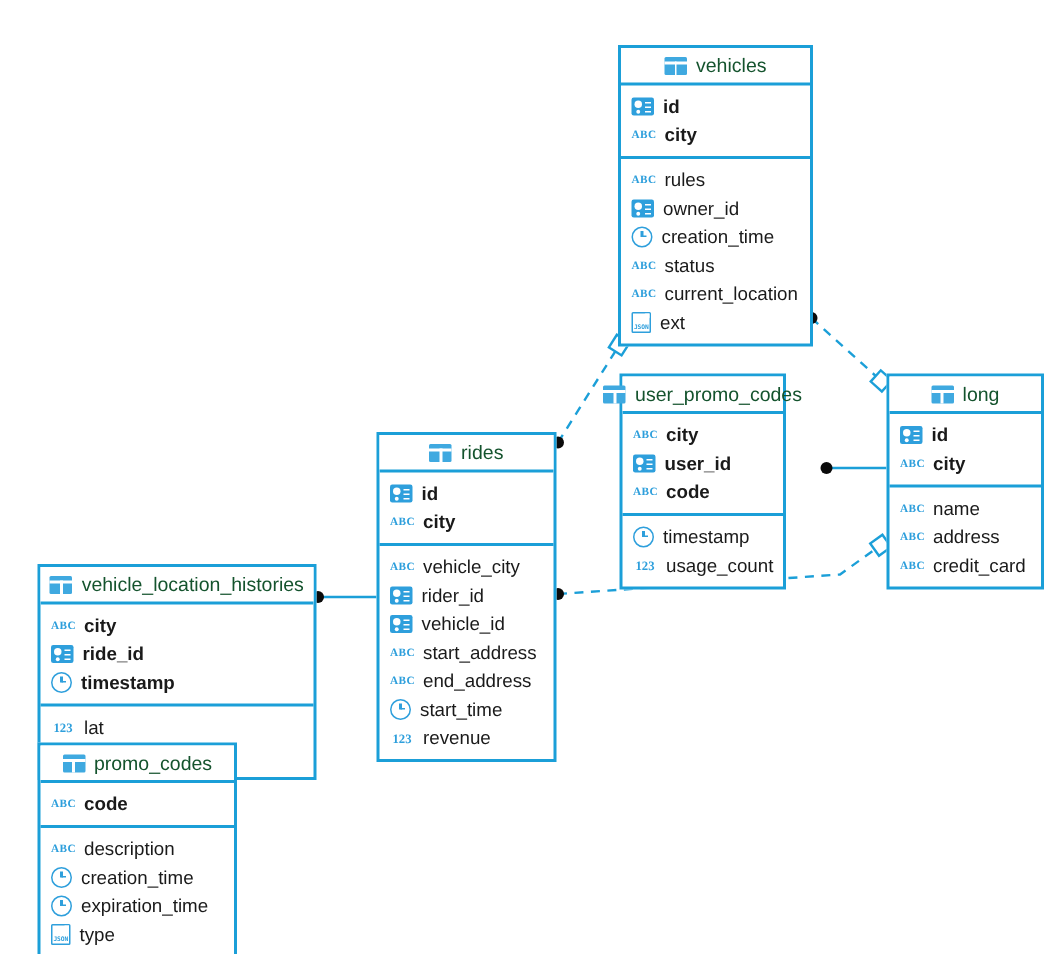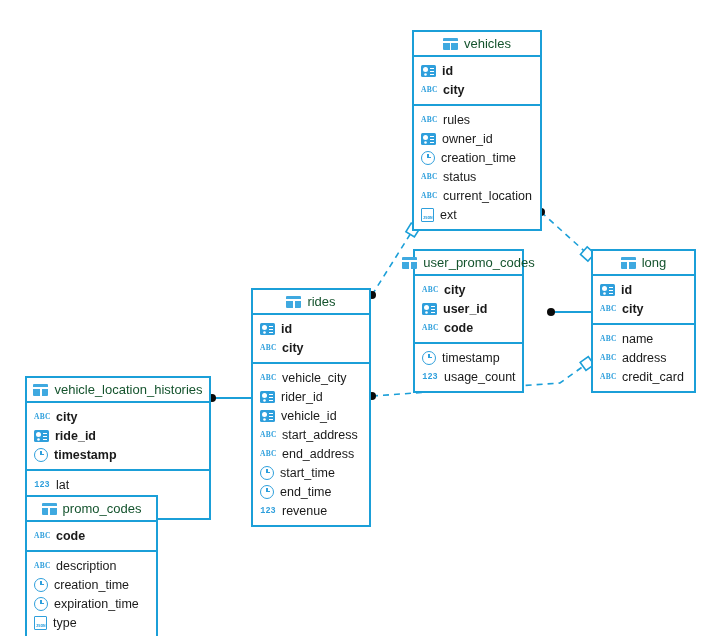--- a/index.html
+++ b/index.html
@@ -142,21 +142,21 @@
     content: "";
     position: absolute;
     left: 5.6px; top: 5.6px;
     width: 3.6px; height: 1.4px;
     background: #2e9fdc;
   }
   .ico-num {
     width: 16px; height: 10px;
     font-size: 8.5px;
     font-weight: bold;
-    font-family: Liberation Mono, monospace;
+    font-family: Liberation Serif, serif;
     color: #2e9fdc;
     line-height: 10px;
     text-align: center;
   }
   .ico-json {
     width: 13px; height: 14px;
     border: 1.4px solid #2e9fdc;
     box-sizing: border-box;
     border-radius: 1px;
     overflow: hidden;
@@ -339,24 +339,20 @@
           </div>
           <div class="field">
             <span class="icon ico-abc">ABC</span>
             <span class="field-name">end_address</span>
           </div>
           <div class="field">
             <span class="icon ico-clock"></span>
             <span class="field-name">start_time</span>
           </div>
           <div class="field">
-            <span class="icon ico-clock"></span>
-            <span class="field-name">end_time</span>
-          </div>
-          <div class="field">
             <span class="icon ico-num">123</span>
             <span class="field-name">revenue</span>
           </div>
         </div>
       </div>
       <div class="entity" style="left: 25px; top: 335px; width: 186px; margin-top: 41px;">
         <div class="entity-header">
           <span class="icon ico-table"></span>
           <span class="entity-title">vehicle_location_histories</span>
         </div>

